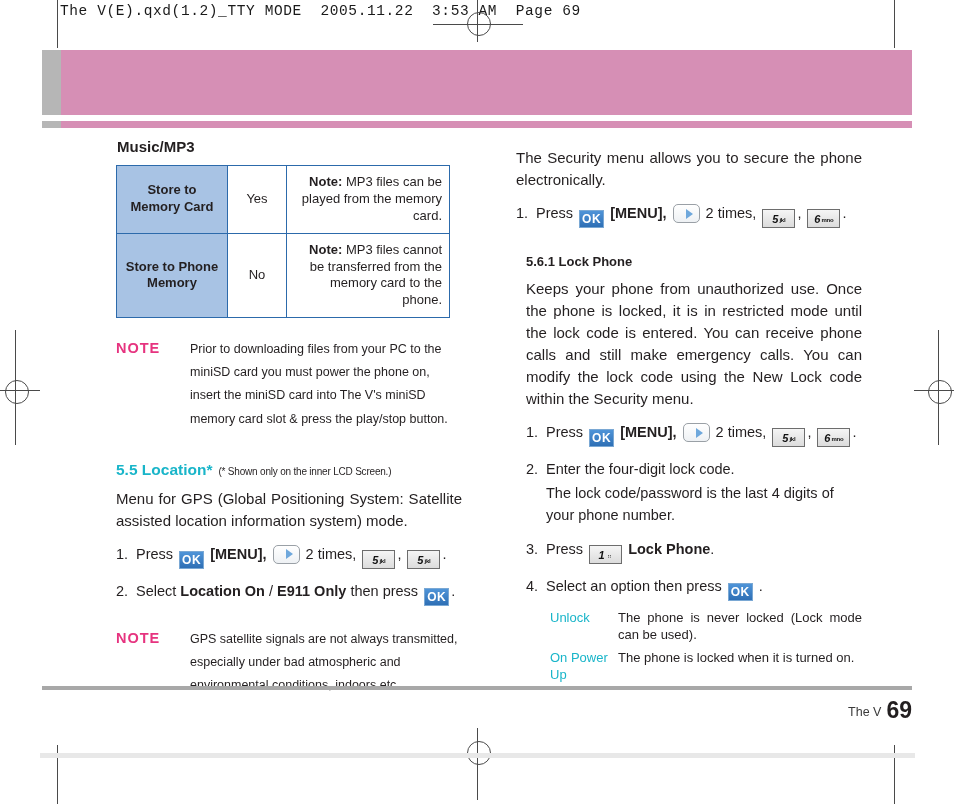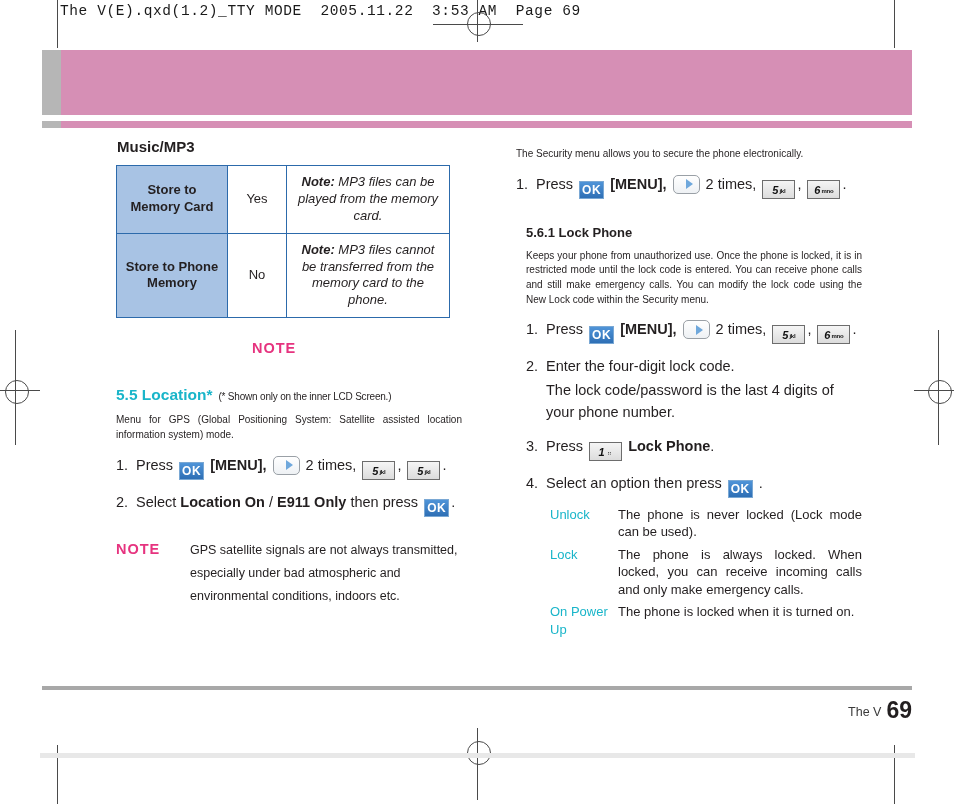--- a/index.html
+++ b/index.html
@@ -127,21 +127,21 @@
     display: inline;
     margin-left: 6px;
     letter-spacing: -0.2px;
   }
   .sub-title {
     font-size: 13px;
     font-weight: bold;
     margin: 0 0 8px 0;
   }
   .body-p {
-    font-size: 10px;
+    font-size: 15px;
     line-height: 1.47;
     text-align: justify;
     margin: 9px 0 4px 0;
   }
 
   .head-music {
     font-size: 15px;
     font-weight: bold;
     margin: 0 0 10px 1px;
   }
@@ -165,21 +165,21 @@
     font-weight: bold;
     text-align: center;
     width: 96px;
     font-size: 13px;
   }
   td.val {
     width: 44px;
     text-align: center;
     font-size: 13px;
   }
-  td.desc { text-align: center; font-style: italic; }
+  td.desc { text-align: right; }
   td.desc b { font-weight: bold; }
 
   
   .note-block {
     display: flex;
     margin-top: 20px;
     justify-content: center;
   }
   .note-tag {
     color: #e6337f;
@@ -356,20 +356,21 @@
       <td class="val">No</td>
       <td class="desc">
         <b>Note:</b><span> MP3 files cannot be transferred from the memory card to the phone.</span>
       </td>
     </tr>
   </tbody>
     </table>
 
   <div class="note-block">
     <div class="note-tag">NOTE</div>
+    <div class="note-body">Prior to downloading files from your PC to the miniSD card you must power the phone on, insert the miniSD card into The V's miniSD memory card slot &amp; press the play/stop button.</div>
   </div>
 
   <div style="margin-top:30px">
     <div>
       <span class="sec-title">5.5 Location*</span><span class="sec-note">(* Shown only on the inner LCD Screen.)</span>
     </div>
 
     <p class="body-p">Menu for GPS (Global Positioning System: Satellite assisted location information system) mode.</p>
 
     <div class="step">
@@ -463,24 +464,20 @@
         <span>.</span>
       </div>
     </div>
 
     <div class="opt-list">
       <div class="opt-row">
         <div class="opt-term">Unlock</div>
         <div class="opt-def">The phone is never locked (Lock mode can be used).</div>
       </div>
       <div class="opt-row">
-        <div class="opt-term">Lock</div>
-        <div class="opt-def">The phone is always locked. When locked, you can receive incoming calls and only make emergency calls.</div>
-      </div>
-      <div class="opt-row">
         <div class="opt-term">On Power Up</div>
         <div class="opt-def nojust">The phone is locked when it is turned on.</div>
       </div>
     </div>
   </div>
 </div>
 
 <div class="footer-rule"></div>
 <div class="footer-text">
   <span>The V</span><span class="pg">69</span>

